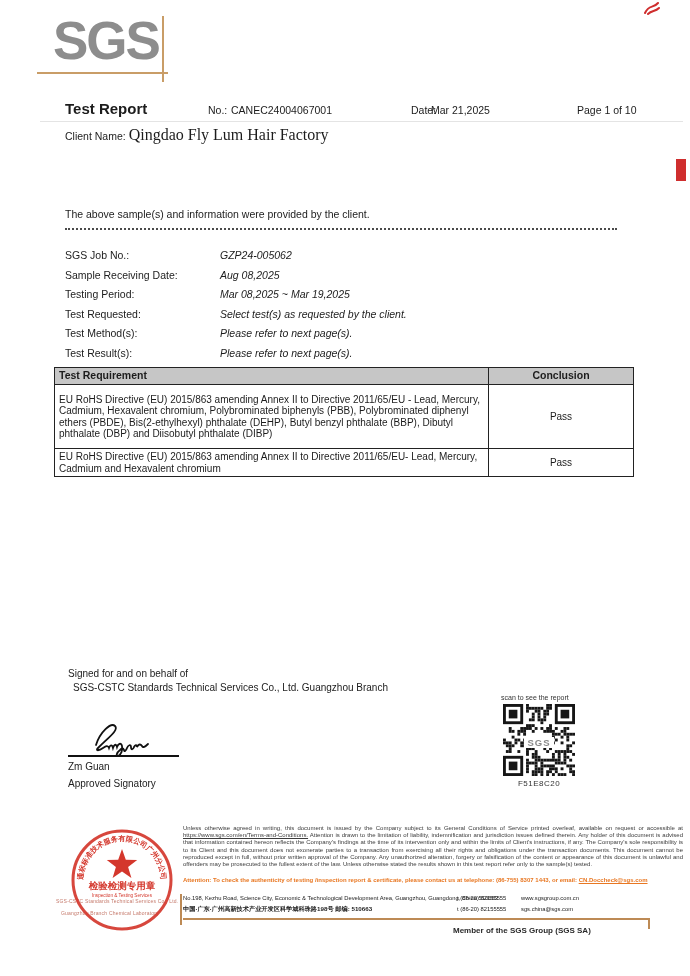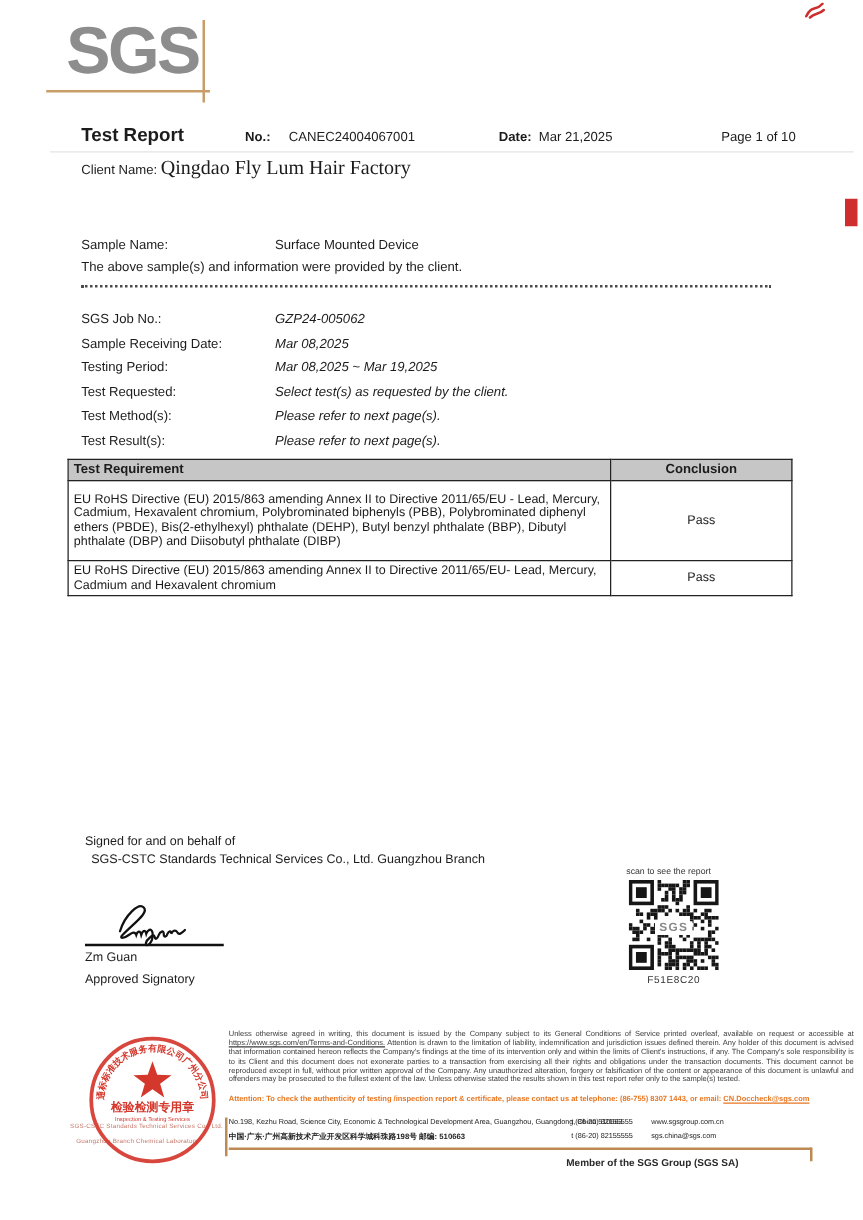--- a/index.html
+++ b/index.html
@@ -1,19 +1,19 @@
 <!DOCTYPE html>
 <html><head>
 <meta charset="utf-8">
 <style>
   html,body{margin:0;padding:0;background:#fff;}
   .page{position:relative;width:686px;height:976px;background:#fff;overflow:hidden;
         font-family:"Liberation Sans",sans-serif;color:#1c1c1c;}
   .abs{position:absolute;}
-  .bold{font-weight:bold;}
+  .bold{font-weight:normal;margin-left:12px;}
   .serif{font-family:"Liberation Serif",serif;}
   
   .logo{left:53px;top:13px;font-size:53px;line-height:56px;font-weight:bold;color:#8d8d8d;letter-spacing:-2px;}
   .logo-hline{left:37px;top:72px;width:131px;height:2px;background:#c99d67;}
   .logo-vline{left:162px;top:16px;width:2px;height:66px;background:#c99d67;}
   .faint-rule{left:40px;top:121px;width:643px;height:1px;background:#e4e4e4;}
   .title{left:40px;top:100px;font-size:15px;font-weight:bold;margin-left:25px;}
   .hmeta{font-size:10.5px;top:104px;}
   
   .crow{font-size:10.5px;}
@@ -74,34 +74,30 @@
   <div class="abs hmeta" style="left:231px">CANEC24004067001</div>
   <div class="abs hmeta bold" style="left:399px">Date:</div>
   <div class="abs hmeta" style="left:431px">Mar 21,2025</div>
   <div class="abs hmeta" style="left:577px">Page 1 of 10</div>
   <div class="abs faint-rule"></div>
 
   <div class="abs crow" style="left:65px;top:126px">
     <span>Client Name:</span>
     <span class="serif">Qingdao Fly Lum Hair Factory</span>
   </div>
-  <div class="abs crow" style="left:65px;top:190px;width:560px">
-    <span>Sample Name:</span>
-    <span style="position:absolute;left:155px">Surface Mounted Device</span>
-  </div>
   <div class="abs crow" style="left:65px;top:208px">The above sample(s) and information were provided by the client.</div>
   <div class="abs dotted-sep"></div>
 
   <div class="abs job-row" style="top:249px">
     <span class="lbl">SGS Job No.:</span>
     <span class="val">GZP24-005062</span>
   </div>
   <div class="abs job-row" style="top:269px">
     <span class="lbl">Sample Receiving Date:</span>
-    <span class="val">Mar 08,2025</span>
+    <span class="val">Aug 08,2025</span>
   </div>
   <div class="abs job-row" style="top:288px">
     <span class="lbl">Testing Period:</span>
     <span class="val">Mar 08,2025 ~ Mar 19,2025</span>
   </div>
   <div class="abs job-row" style="top:308px">
     <span class="lbl">Test Requested:</span>
     <span class="val">Select test(s) as requested by the client.</span>
   </div>
   <div class="abs job-row" style="top:327px">

